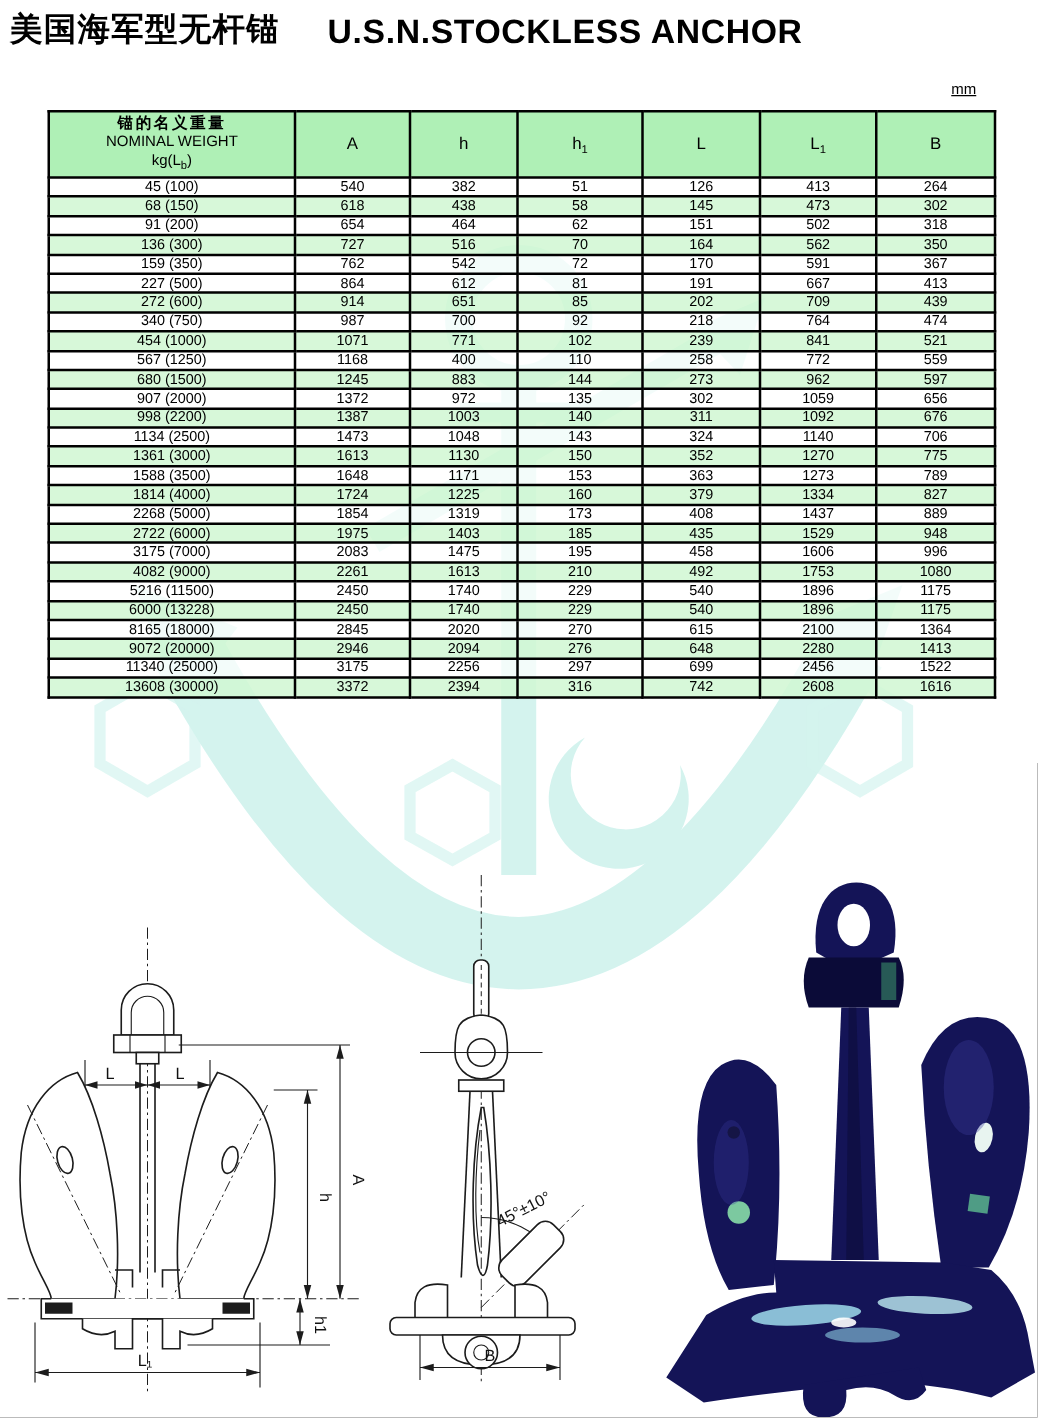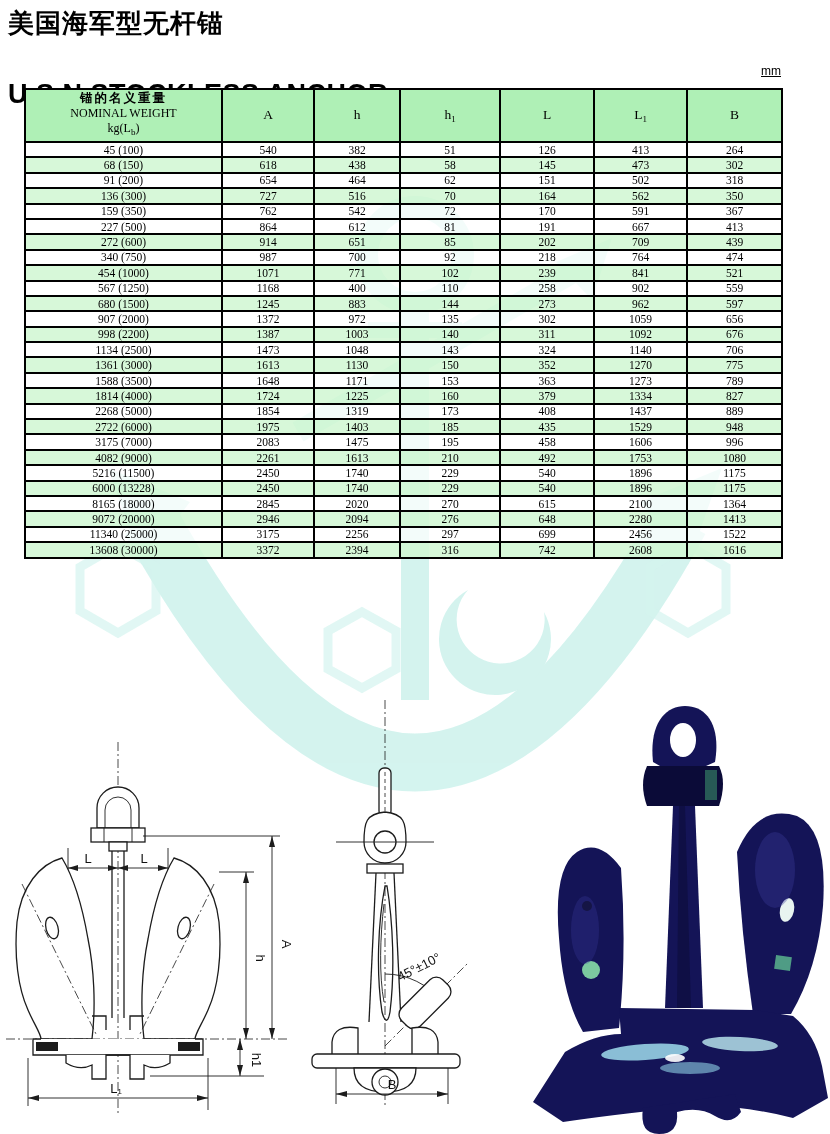--- a/index.html
+++ b/index.html
@@ -9,28 +9,28 @@
     background:#fff; overflow:hidden;
     font-family:"Liberation Sans", sans-serif; color:#000;
   }
   .layer { position:absolute; left:0; top:0; }
 
   
   .wm-stroke { stroke:var(--c-wm); fill:none; }
   .wm-fill   { fill:var(--c-wm); stroke:none; }
 
   
-  .title-row { position:absolute; left:8px; top:6px; display:flex; align-items:flex-start; gap:38px; z-index:2;flex-direction:column; }
+  .title-row { position:absolute; left:8px; top:6px; display:flex; align-items:flex-end; gap:38px; z-index:2; }
   .title-zh { font-size:26px; font-weight:700; letter-spacing:1px; }
   .title-en { font-size:27px; font-weight:700; letter-spacing:0.5px; }
 
   .unit-label { position:absolute; left:761px; top:64px; font-size:12px; z-index:2;text-decoration:underline; }
 
   
-  .dim-table-wrap { position:absolute; left:24px; top:88px; width:757px; z-index:2;font-family:Liberation Serif, serif; }
+  .dim-table-wrap { position:absolute; left:38px; top:88px; width:757px; z-index:2; }
   table.dims { width:757px; border-collapse:collapse; table-layout:fixed; }
   table.dims th, table.dims td {
     border:2px solid var(--c-border); text-align:center; vertical-align:middle;
     font-size:11.5px; padding:0;
   }
   table.dims thead th { height:53px; background:var(--c-header-bg); font-weight:400; }
   table.dims thead th.wcol { font-size:12px; line-height:15px; }
   table.dims thead th .zh { font-weight:700; font-size:12.5px; letter-spacing:2px; }
   table.dims thead th .dim-letter { font-size:13.5px; }
   table.dims thead th sub { font-size:9px; }
@@ -187,21 +187,21 @@
             <td>239</td>
             <td>841</td>
             <td>521</td>
           </tr>
           <tr>
             <td>567 (1250)</td>
             <td>1168</td>
             <td>400</td>
             <td>110</td>
             <td>258</td>
-            <td>902</td>
+            <td>772</td>
             <td>559</td>
           </tr>
           <tr class="alt">
             <td>680 (1500)</td>
             <td>1245</td>
             <td>883</td>
             <td>144</td>
             <td>273</td>
             <td>962</td>
             <td>597</td>

